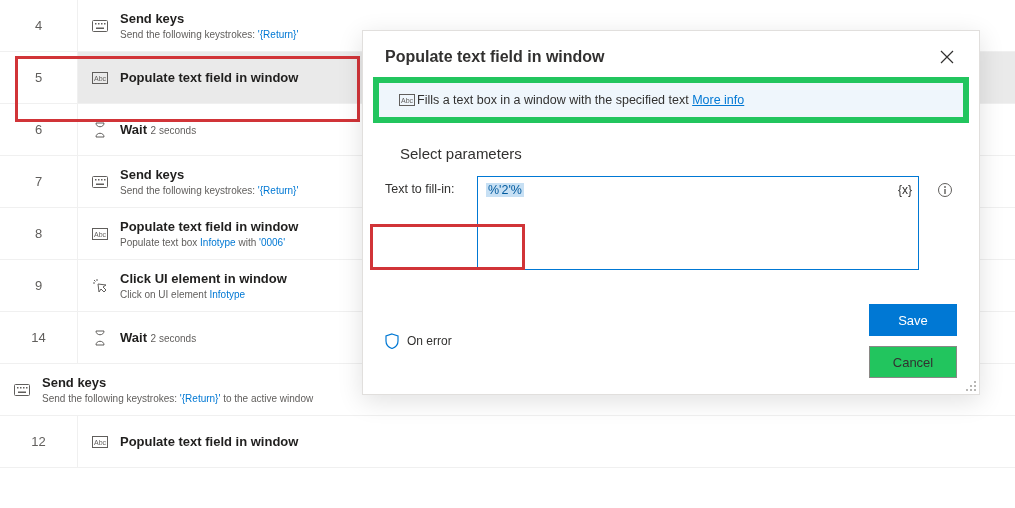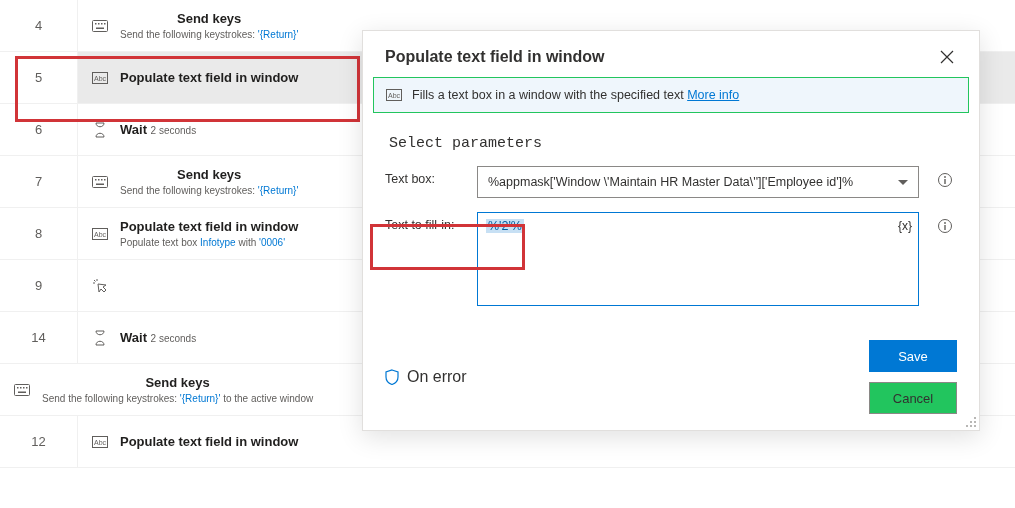--- a/index.html
+++ b/index.html
@@ -50,21 +50,20 @@
   }
   .row-text {
     display: flex;
     flex-direction: column;
     line-height: 1.35;
   }
   .action-title {
     font-weight: 600;
     font-size: 13px;
     color: #201f1e;
-    text-align: center;
   }
   .action-sub {
     font-size: 10px;
     color: #605e5c;
   }
   .action-sub .val-link { color: #0078d4; }
   .action-sub .val-lit  { color: #0078d4; }
   .flow-row.selected .row-content {
     background: #eaeaea;
   }
@@ -98,37 +97,36 @@
     font-size: 16px;
     font-weight: 600;
   }
   .dlg-close {
     width: 20px; height: 20px;
     display:flex; align-items:center; justify-content:center;
     cursor: pointer;
   }
   .dlg-desc {
     margin: 0 10px 8px 10px;
-    padding: 10px 12px;
+    padding: 10px 20px;
     background: #eff6fc;
-    border: 1px solid #22c55e;
+    border: 6px solid #22c55e;
     font-size: 12.5px;
     color: #323130;
     display:flex;
     align-items:center;
-    gap:10px;
+    gap:2px;
   }
   .dlg-desc a { color:#0078d4; text-decoration: underline; cursor:pointer;}
   .dlg-body {
     padding: 4px 22px 12px 22px;
   }
   .section-title {
     font-size: 15px;
-    margin: 10px 0 14px 4px;
-    font-family: Liberation Mono, monospace;
+    margin: 10px 0 14px 15px;
   }
   .param-row {
     display: flex;
     align-items: flex-start;
     gap: 14px;
     margin-bottom: 14px;
   }
   .param-label {
     width: 78px;
     font-size: 12.5px;
@@ -194,21 +192,21 @@
   .dlg-footer{
     display:flex;
     align-items:center;
     justify-content:space-between;
     padding: 8px 22px 16px 22px;
   }
   .on-error{
     display:flex;
     align-items:center;
     gap:8px;
-    font-size:16px;
+    font-size:12px;
     color:#323130;
     cursor:pointer;
   }
   .footer-btns{
     display:flex;
     gap:10px;
     flex-direction:column;
   }
   .btn{
     min-width:88px;
@@ -319,20 +317,24 @@
       </div>
     </div>
     <div class="flow-row">
       <div class="row-num">9</div>
       <div class="row-content">
         <div class="row-icon">
           <svg width="16" height="16" viewBox="0 0 16 16">
             <path d="M6 6 L7 14 L9 11 L12 14 L14 12 L11 9 L14 7 Z" fill="none" stroke="#605e5c"></path>
             <path d="M5 1 L5 3 M1 5 L3 5 M2 2 L3.5 3.5" stroke="#605e5c" fill="none"></path>
           </svg>
+        </div>
+        <div class="row-text">
+          <div class="action-title">Click UI element in window</div>
+          <div class="action-sub"><span>Click on UI element </span><span class="val-link">Infotype</span></div>
         </div>
       </div>
     </div>
     <div class="flow-row">
       <div class="row-num">14</div>
       <div class="row-content">
         <div class="row-icon">
           <svg width="12" height="16" viewBox="0 0 12 16">
             <path d="M2 1 H10 M2 15 H10 M2 1 C2 6 10 6 10 1 M2 15 C2 10 10 10 10 15" fill="none" stroke="#605e5c" stroke-width="1"></path>
           </svg>
@@ -394,35 +396,20 @@
           <text x="8" y="9" font-size="7" text-anchor="middle" fill="#605e5c">Abc</text>
         </svg>
     </span>
     <span>
       <span>Fills a text box in a window with the specified text </span><a>More info</a>
     </span>
   </div>
   <div class="dlg-body">
     <div class="section-title">Select parameters</div>
 
-    <div class="param-row">
-      <div class="param-label">Text box:</div>
-      <div class="param-field">
-        <div class="select-box">
-          <span>%appmask['Window \'Maintain HR Master Data\'']['Employee id']%</span>
-        </div>
-      </div>
-      <div class="param-info">
-        <svg width="16" height="16" viewBox="0 0 16 16">
-            <circle cx="8" cy="8" r="6.5" fill="none" stroke="#605e5c"></circle>
-            <circle cx="8" cy="5" r="0.9" fill="#605e5c"></circle>
-            <rect x="7.3" y="7" width="1.4" height="5" fill="#605e5c"></rect>
-          </svg>
-      </div>
-    </div>
 
     <div class="param-row">
       <div class="param-label">Text to fill-in:</div>
       <div class="param-field">
         <div class="text-area-wrap">
           <div class="text-area-content">
             <span class="var-token">%'2'%</span>
           </div>
           <div class="fx-btn">{x}</div>
         </div>

